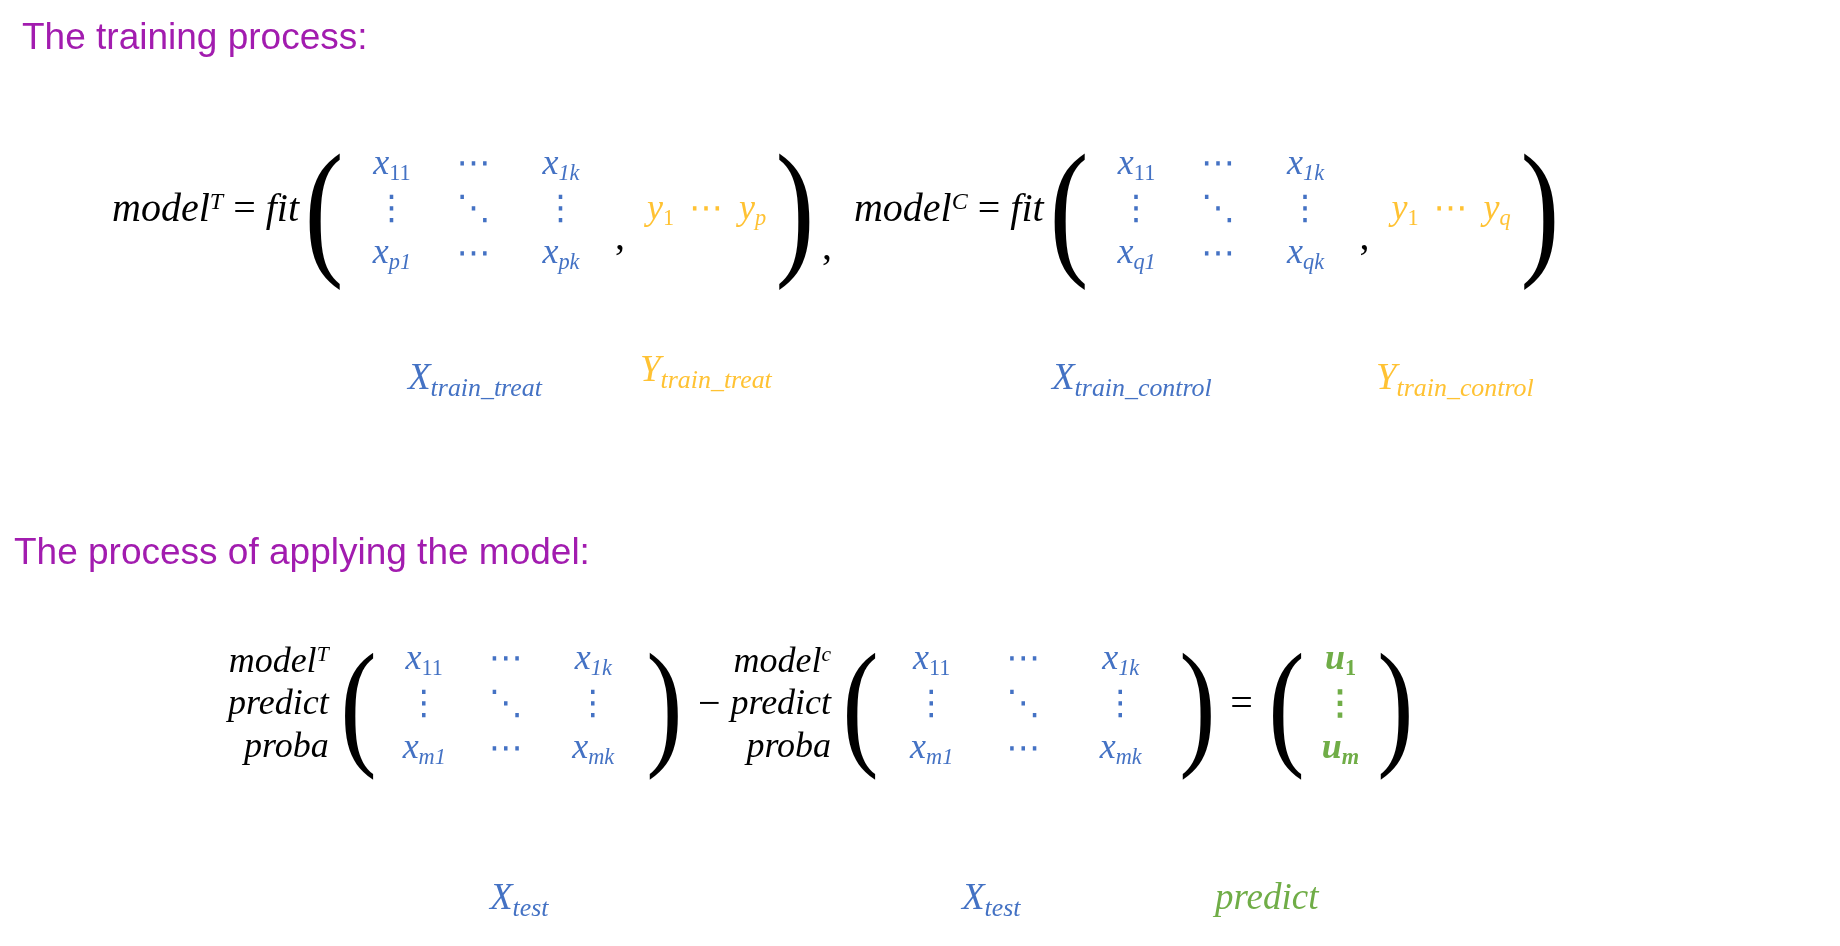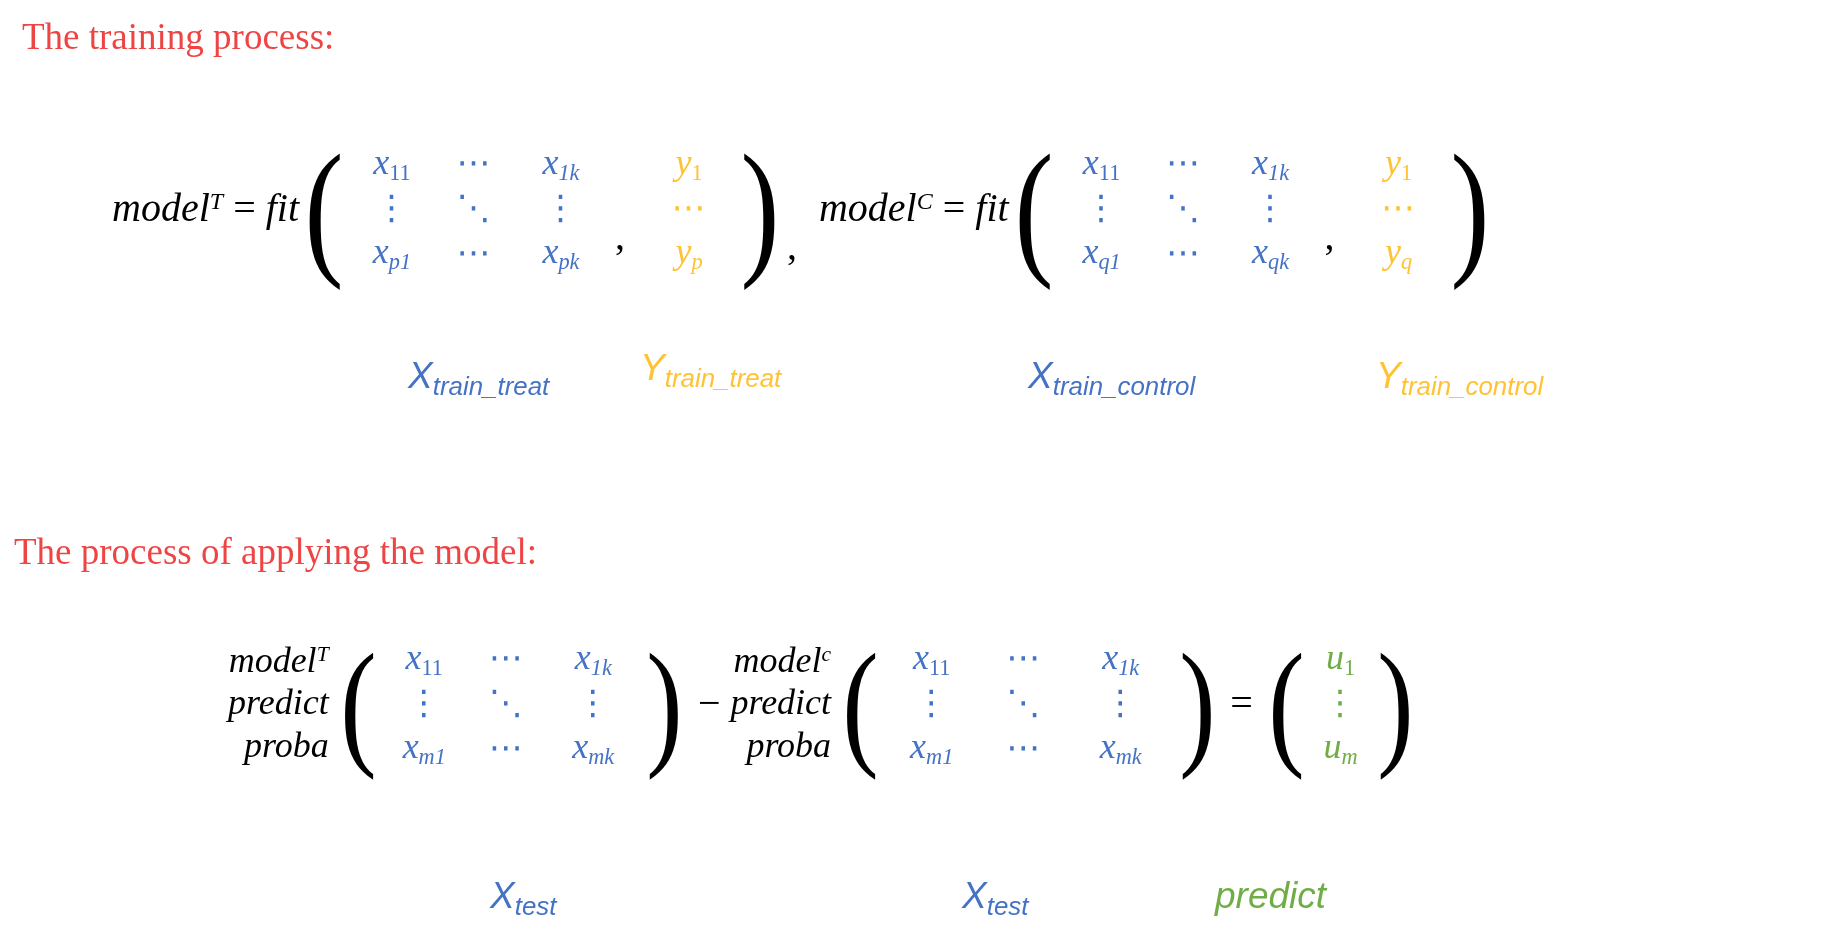--- a/index.html
+++ b/index.html
@@ -12,24 +12,24 @@
     height: 946px;
     position: relative;
     overflow: hidden;
     font-family: "Liberation Serif", "DejaVu Serif", serif;
     color: #000000;
   }
 
   
   .heading {
     position: absolute;
-    font-family: Liberation Serif, serif;
+    font-family: Liberation Sans, sans-serif;
     font-size: 37px;
     line-height: 1;
-    color: #ef4444;
+    color: #a21caf;
     white-space: nowrap;
   }
   #heading-training { left: 22px; top: 18px; }
   #heading-applying { left: 14px; top: 533px; }
 
   
   .math {
     font-family: "Liberation Serif", "DejaVu Serif", serif;
     font-style: italic;
     white-space: nowrap;
@@ -118,21 +118,21 @@
 
   .matrix {
     display: grid;
     align-items: center;
     justify-items: center;
     font-size: 36px;
     font-style: italic;
   }
   .matrix.cols3 { grid-template-columns: 86px 78px 96px; }
   .matrix.cols3w { grid-template-columns: 96px 88px 106px; }
-  .matrix.cols1 { grid-template-columns: 62px; }
+  .matrix.cols1 { grid-template-columns: 62px; font-weight: bold; }
   .matrix .cell {
     padding: 4px 0;
     line-height: 1.05;
   }
 
   
   .vdots, .ddots, .hdots {
     display: inline-block;
     font-style: normal;
     letter-spacing: 1px;
@@ -145,40 +145,41 @@
   .inner-comma {
     font-size: 40px;
     font-style: normal;
     color: #000000;
     align-self: flex-end;
     padding: 0 18px 16px 6px;
   }
 
   .ycol {
     display: grid;
-    grid-template-columns: 1fr;
+    grid-template-columns: 1fr 1fr 1fr;
     justify-items: center;
     align-items: center;
     font-size: 36px;
     font-style: italic;
     min-width: 92px;
+    gap: 11px;
   }
   .ycol .cell { padding: 4px 0; line-height: 1.05; }
   .label {
     position: absolute;
-    font-family: Liberation Sans, sans-serif;
+    font-family: Liberation Serif, serif;
     font-style: italic;
     font-size: 37px;
     white-space: nowrap;
   }
   .label .sub { font-size: 0.70em; vertical-align: -0.28em; }
 
   #label-x-train-treat    { left: 408px;  top: 355px; }
   #label-y-train-treat    { left: 640px;  top: 347px; }
-  #label-x-train-control  { left: 1028px; top: 355px; }
+  #label-x-train-control  { left: 1052px; top: 355px; }
   #label-y-train-control  { left: 1376px; top: 355px; }
 
   #label-x-test-treat     { left: 490px;  top: 875px; }
   #label-x-test-control   { left: 962px;  top: 875px; }
   #label-uplift           { left: 1215px; top: 875px; }
 </style>
 </head>
 <body>
 
 <div class="heading" id="heading-training">The training process:</div>

